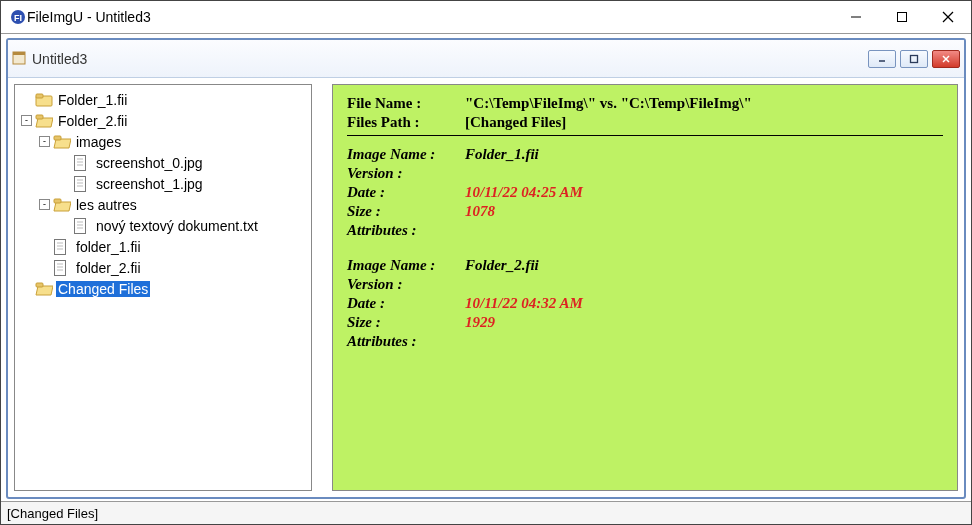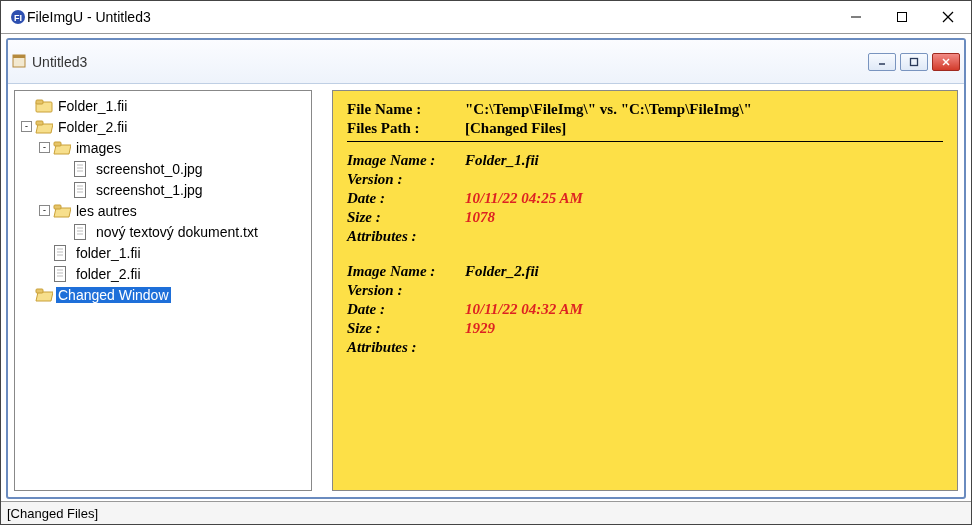--- a/index.html
+++ b/index.html
@@ -61,21 +61,21 @@
   .child {
     flex: 1;
     border: 2px solid #6a8bbf;
     border-radius: 3px;
     display: flex;
     flex-direction: column;
     background: #fff;
     overflow: hidden;
   }
   .child-title {
-    height: 44px;
+    height: 38px;
     display: flex;
     align-items: center;
     padding: 0 4px;
     font-size: 14px;
     color: #333;
     border-bottom: 1px solid #bfcfe4;
     background: linear-gradient(#fbfcff,#eef3fb);
   }
   .child-title .cicon { width: 16px; height: 16px; margin-right: 4px; display:inline-flex; }
   .child-title .spacer { flex: 1; }
@@ -132,21 +132,21 @@
   .tree .lbl { padding: 0 2px; }
   .tree .lbl.sel { background: #1e6fd9; color: #fff; }
   
   .ind0 { padding-left: 4px; }
   .ind1 { padding-left: 22px; }
   .ind2 { padding-left: 42px; }
   
   .details {
     flex: 1;
     border: 1px solid #888;
-    background: #fde047;
+    background: #bef264;
     padding: 10px 14px 10px 14px;
     font-family: Georgia, "Times New Roman", serif;
     font-size: 15px;
     overflow: auto;
   }
   .drow { display: flex; margin-bottom: 2px; }
   .dlab { width: 118px; font-weight: bold; }
   .dval { font-weight: bold; }
   .dval.red { color: #d22; }
   hr.dsep {
@@ -351,21 +351,21 @@
               </li>
               <li>
                 <div class="row ind0">
                   <span class="exp empty"></span>
                   <span class="nicon">
                     <svg width="18" height="14">
                       <polygon points="1,13 3,4 18,4 16,13" fill="#f7df8c" stroke="#c9a038"></polygon>
                       <rect x="1" y="1" width="7" height="4" rx="1" fill="#e6c469" stroke="#c9a038"></rect>
                     </svg>
                   </span>
-                  <span class="lbl sel">Changed Window</span>
+                  <span class="lbl sel">Changed Files</span>
                 </div>
               </li>
             </ul>
           </div>
 
         <div class="details">
           <div class="drow">
             <span class="dlab">File Name :</span>
             <span class="dval">"C:\Temp\FileImg\" vs. "C:\Temp\FileImg\"</span>
           </div>

